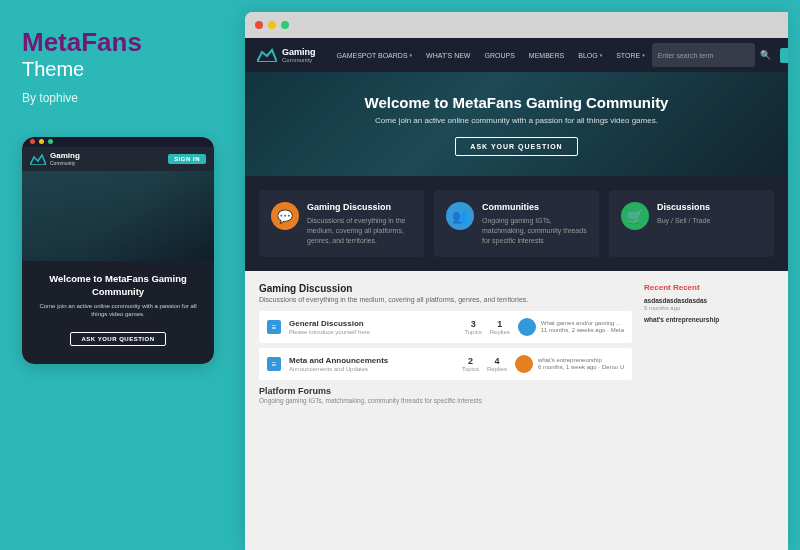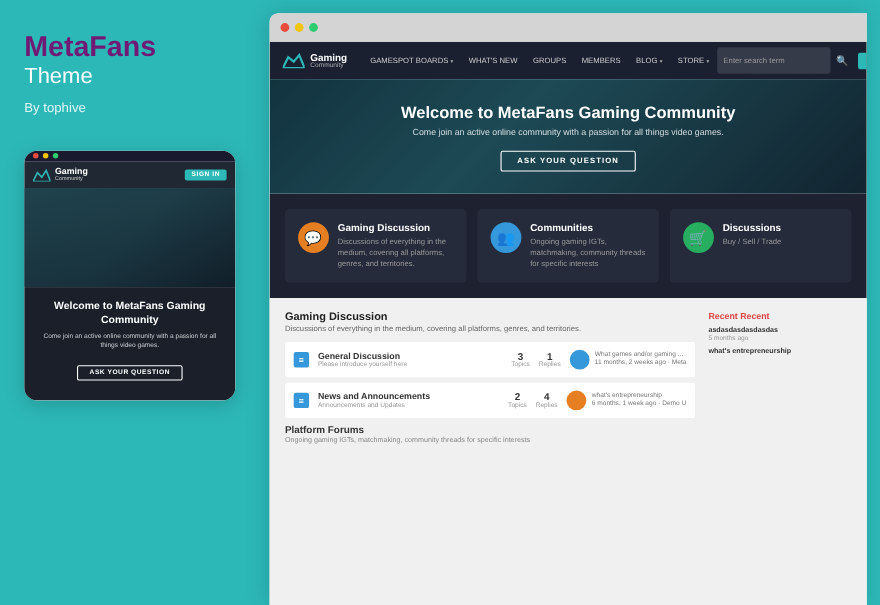--- a/index.html
+++ b/index.html
@@ -653,21 +653,21 @@
               <div class="forum-last-text">11 months, 2 weeks ago · Meta</div>
             </div>
           </div>
         </div>
 
         <div class="forum-row">
           <div class="forum-row-icon">
             <span>≡</span>
           </div>
           <div class="forum-info">
-            <div class="forum-name">News and Announcements</div>
+            <div class="forum-name">Meta and Announcements</div>
             <div class="forum-sub">Announcements and Updates</div>
           </div>
           <div class="forum-stats">
             <div class="forum-stat">
               <div class="forum-stat-num">2</div>
               <div class="forum-stat-label">Topics</div>
             </div>
             <div class="forum-stat">
               <div class="forum-stat-num">4</div>
               <div class="forum-stat-label">Replies</div>

